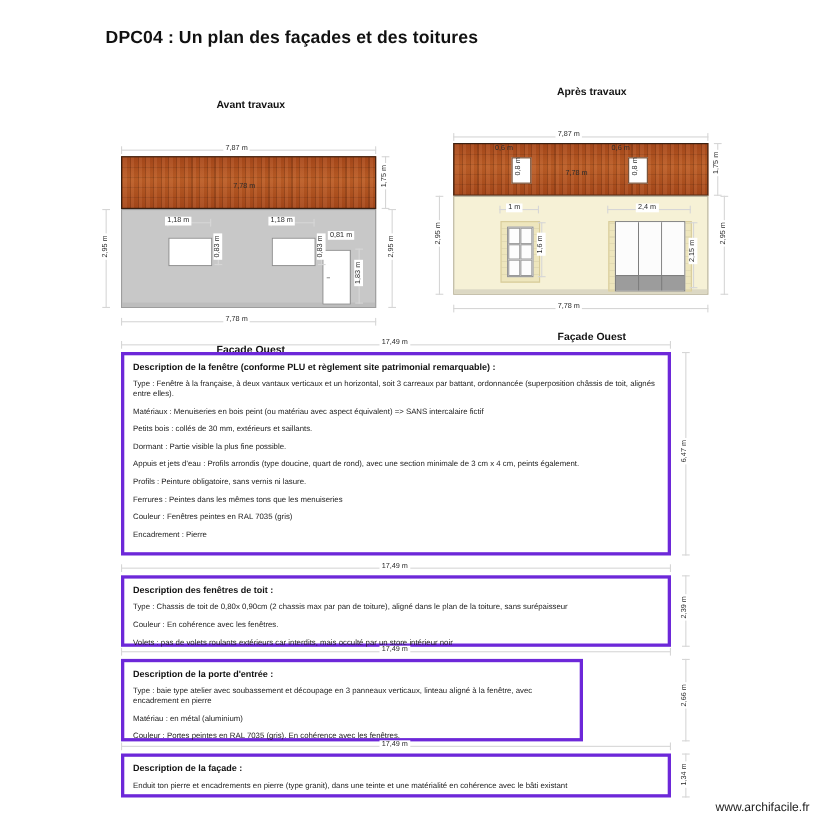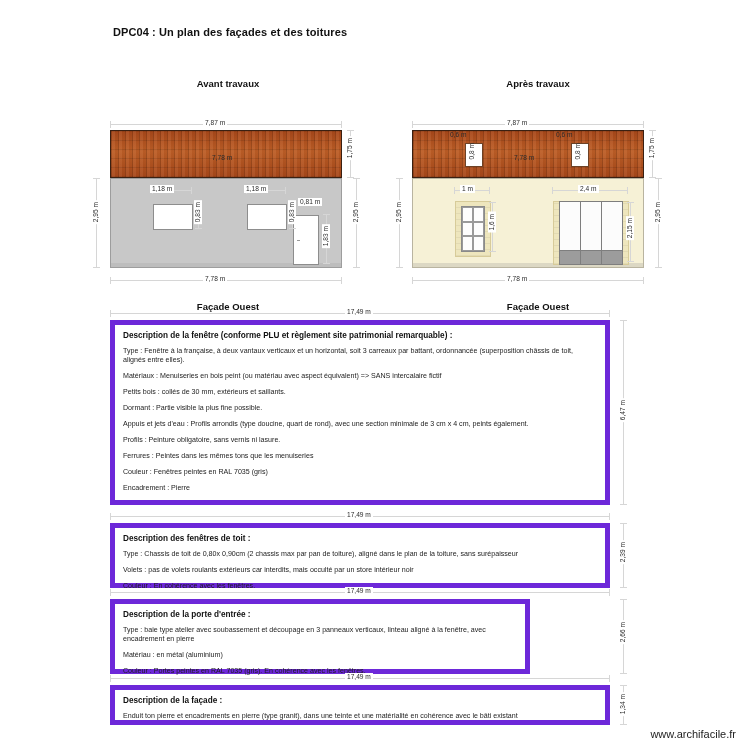--- a/index.html
+++ b/index.html
@@ -12,36 +12,36 @@
     height: 750px;
     position: relative;
     font-family: "Liberation Sans", sans-serif;
     color: #1a1a1a;
     overflow: hidden;
   }
 
   
   .doc-title {
     position: absolute;
-    left: 113px;
+    left: 96px;
     top: 26px;
-    font-size: 11px;
+    font-size: 16px;
     font-weight: bold;
     letter-spacing: 0.1px;
     color: #111;
   }
 
   
   .elev {
     position: absolute;
     top: 78px;
     width: 280px;
     height: 230px;
   }
-  .elev-left  { left: 88px; }
+  .elev-left  { left: 88px; margin-top: 12px; }
   .elev-right { left: 398px; }
 
   .elev-caption {
     position: absolute;
     top: 0;
     width: 100%;
     text-align: center;
     font-size: 9.5px;
     font-weight: bold;
     color: #111;
@@ -221,21 +221,21 @@
     top: 50%;
     width: 3px;
     height: 1px;
     background: #9a9a9a;
   }
 
   
   .descbox {
     position: absolute;
     box-sizing: border-box;
-    border: 5px solid #6d28d9;
+    border: 3px solid #6d28d9;
     background: #ffffff;
     padding: 6px 8px 4px 8px;
   }
   .descbox h4 {
     margin: 0 0 7px 0;
     font-size: 8.2px;
     font-weight: bold;
     color: #111;
   }
   .descbox p {
@@ -402,22 +402,22 @@
 </div>
 
 <div class="dim-h" style="left:110px; top:516px; width:500px;"></div>
 <div class="dim-lbl" style="left:345px; top:511px;">17,49 m</div>
 <div class="dim-v" style="left:623px; top:523px; height:65px;"></div>
 <div class="dim-lbl vert" style="left:619px; top:540px;">2,39 m</div>
 
 <div class="descbox" style="left:110px; top:523px; width:500px; height:65px;">
   <h4>Description des fenêtres de toit :</h4>
   <p>Type : Chassis de toit de 0,80x 0,90cm (2 chassis max par pan de toiture),  aligné dans le plan de la toiture, sans surépaisseur</p>
+  <p>Couleur : En cohérence avec les fenêtres.</p>
   <p>Volets : pas de volets roulants extérieurs car interdits, mais occulté par un store intérieur noir</p>
-  <p>Couleur : En cohérence avec les fenêtres.</p>
 </div>
 
 <div class="dim-h" style="left:110px; top:592px; width:500px;"></div>
 <div class="dim-lbl" style="left:345px; top:587px;">17,49 m</div>
 <div class="dim-v" style="left:623px; top:599px; height:75px;"></div>
 <div class="dim-lbl vert" style="left:619px; top:620px;">2,66 m</div>
 
 <div class="descbox" style="left:110px; top:599px; width:420px; height:75px;">
   <h4>Description de la porte d'entrée :</h4>
   <p>Type : baie type atelier avec soubassement et découpage en 3 panneaux verticaux, linteau aligné à la fenêtre, avec encadrement en pierre</p>

